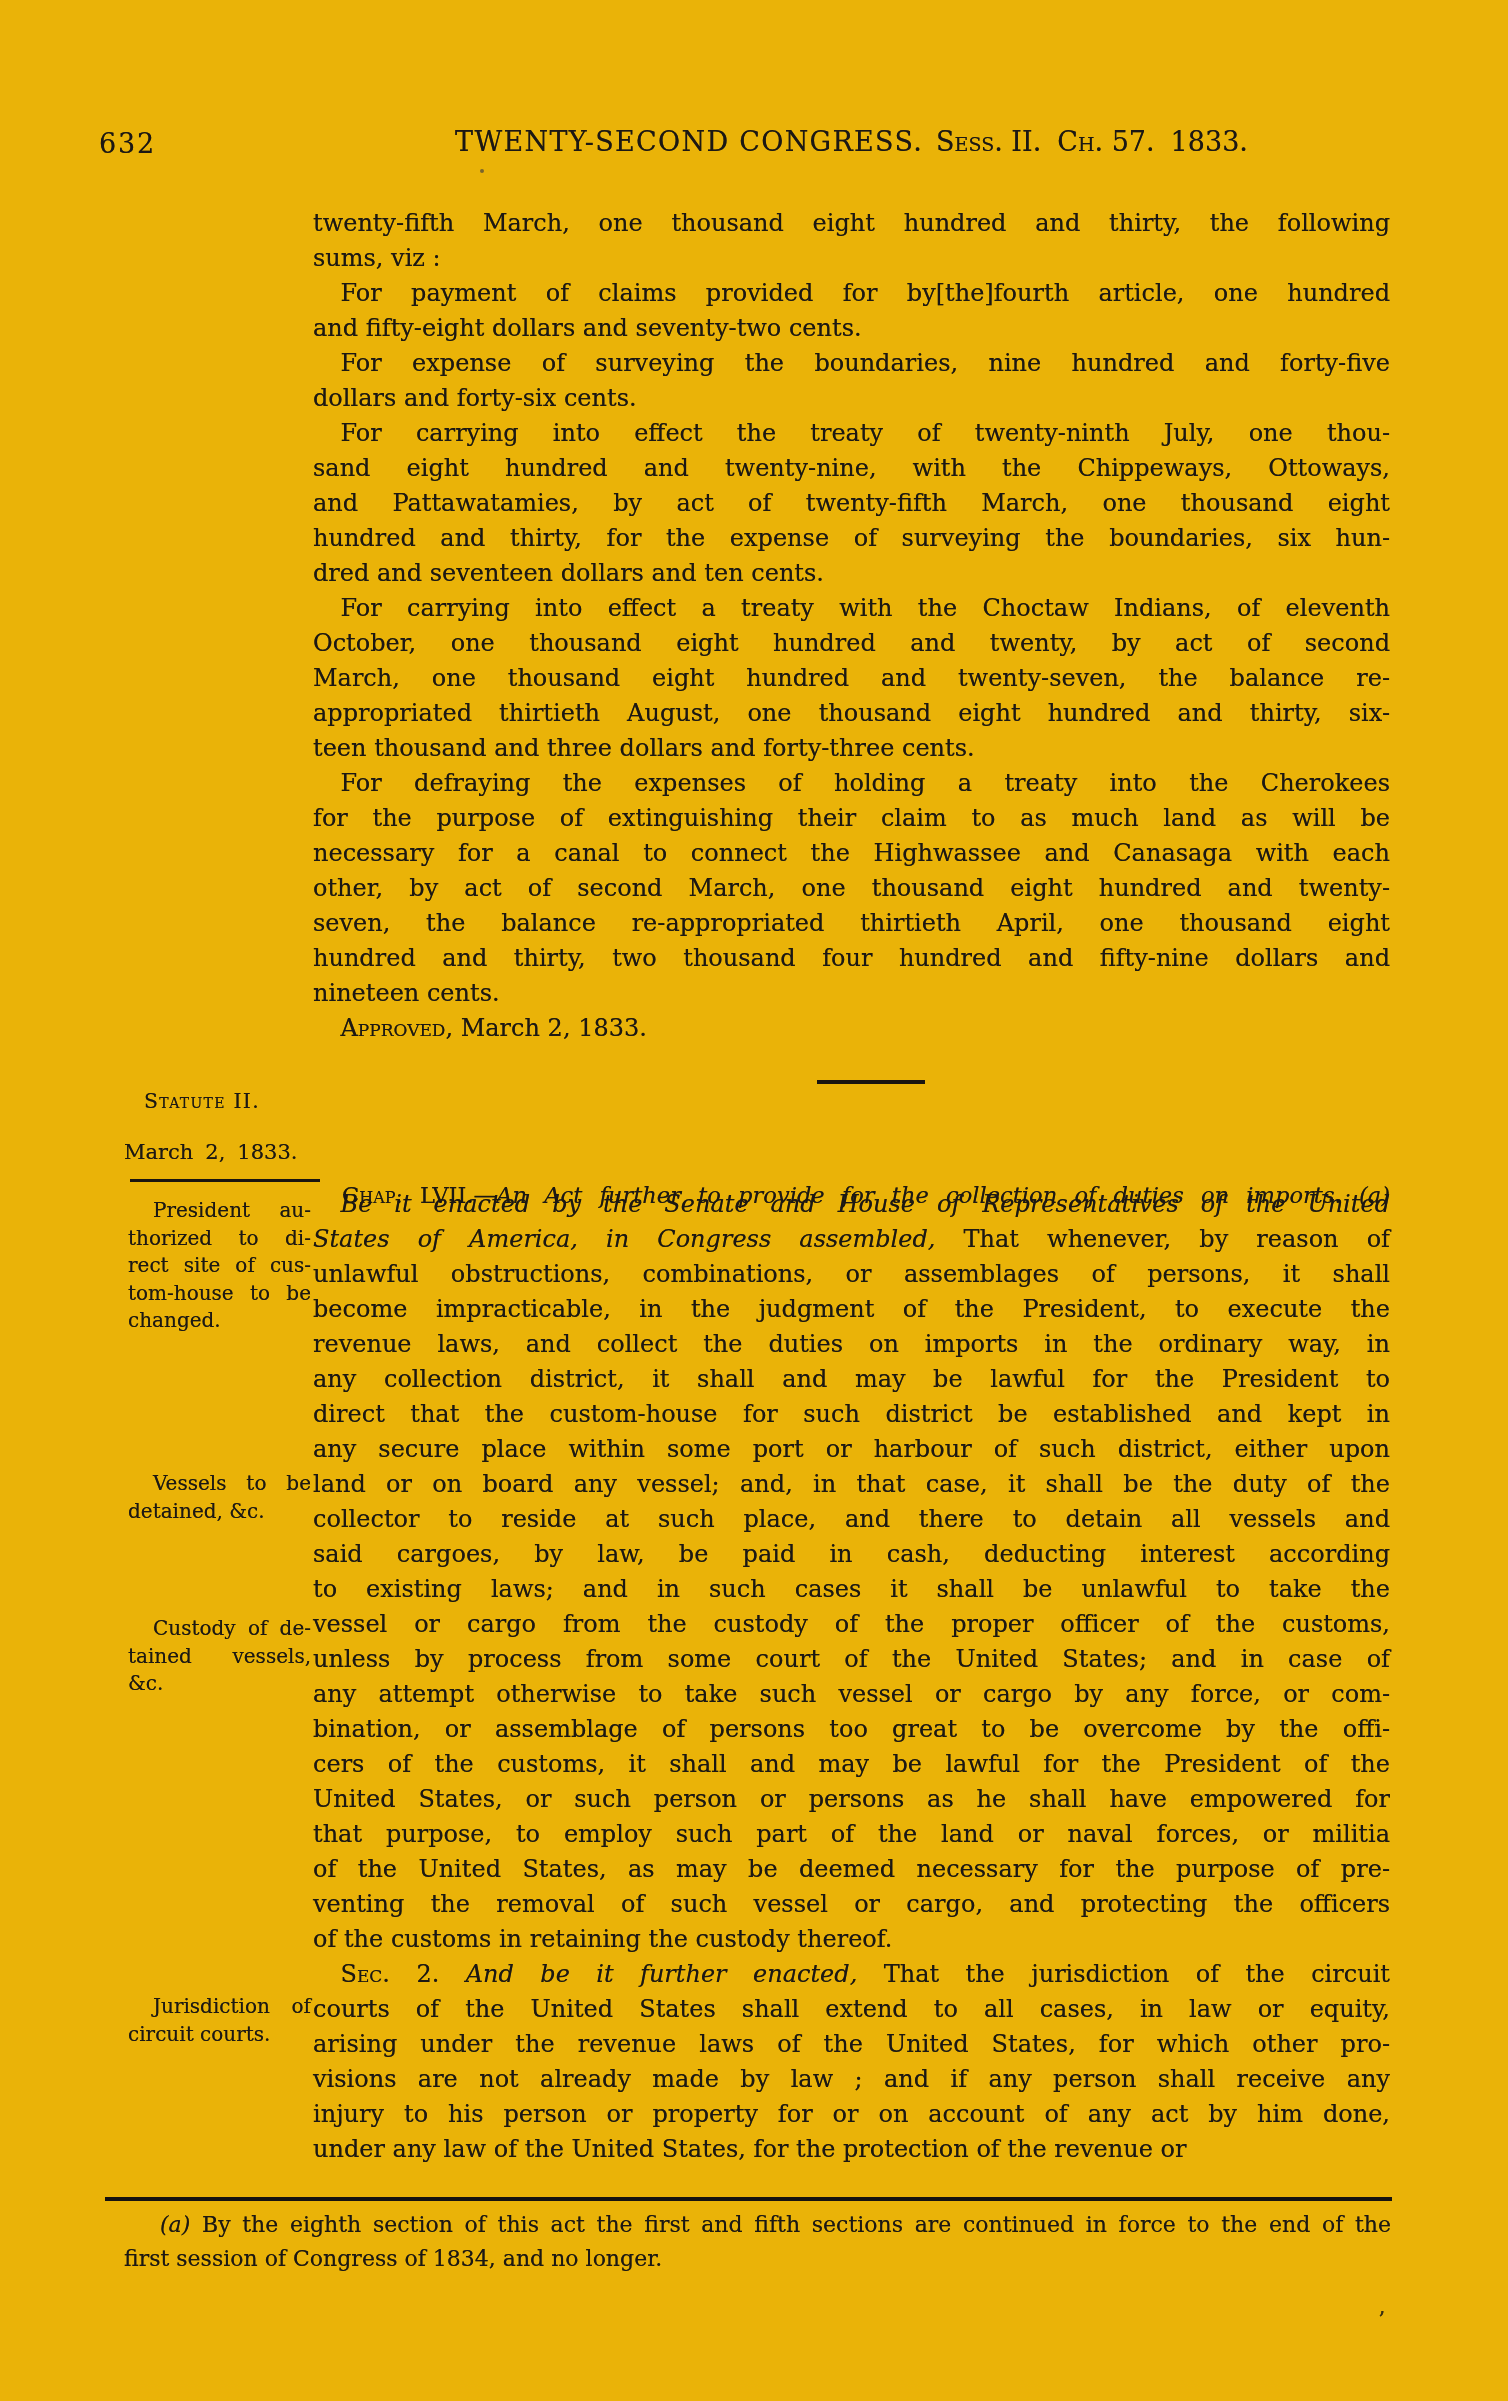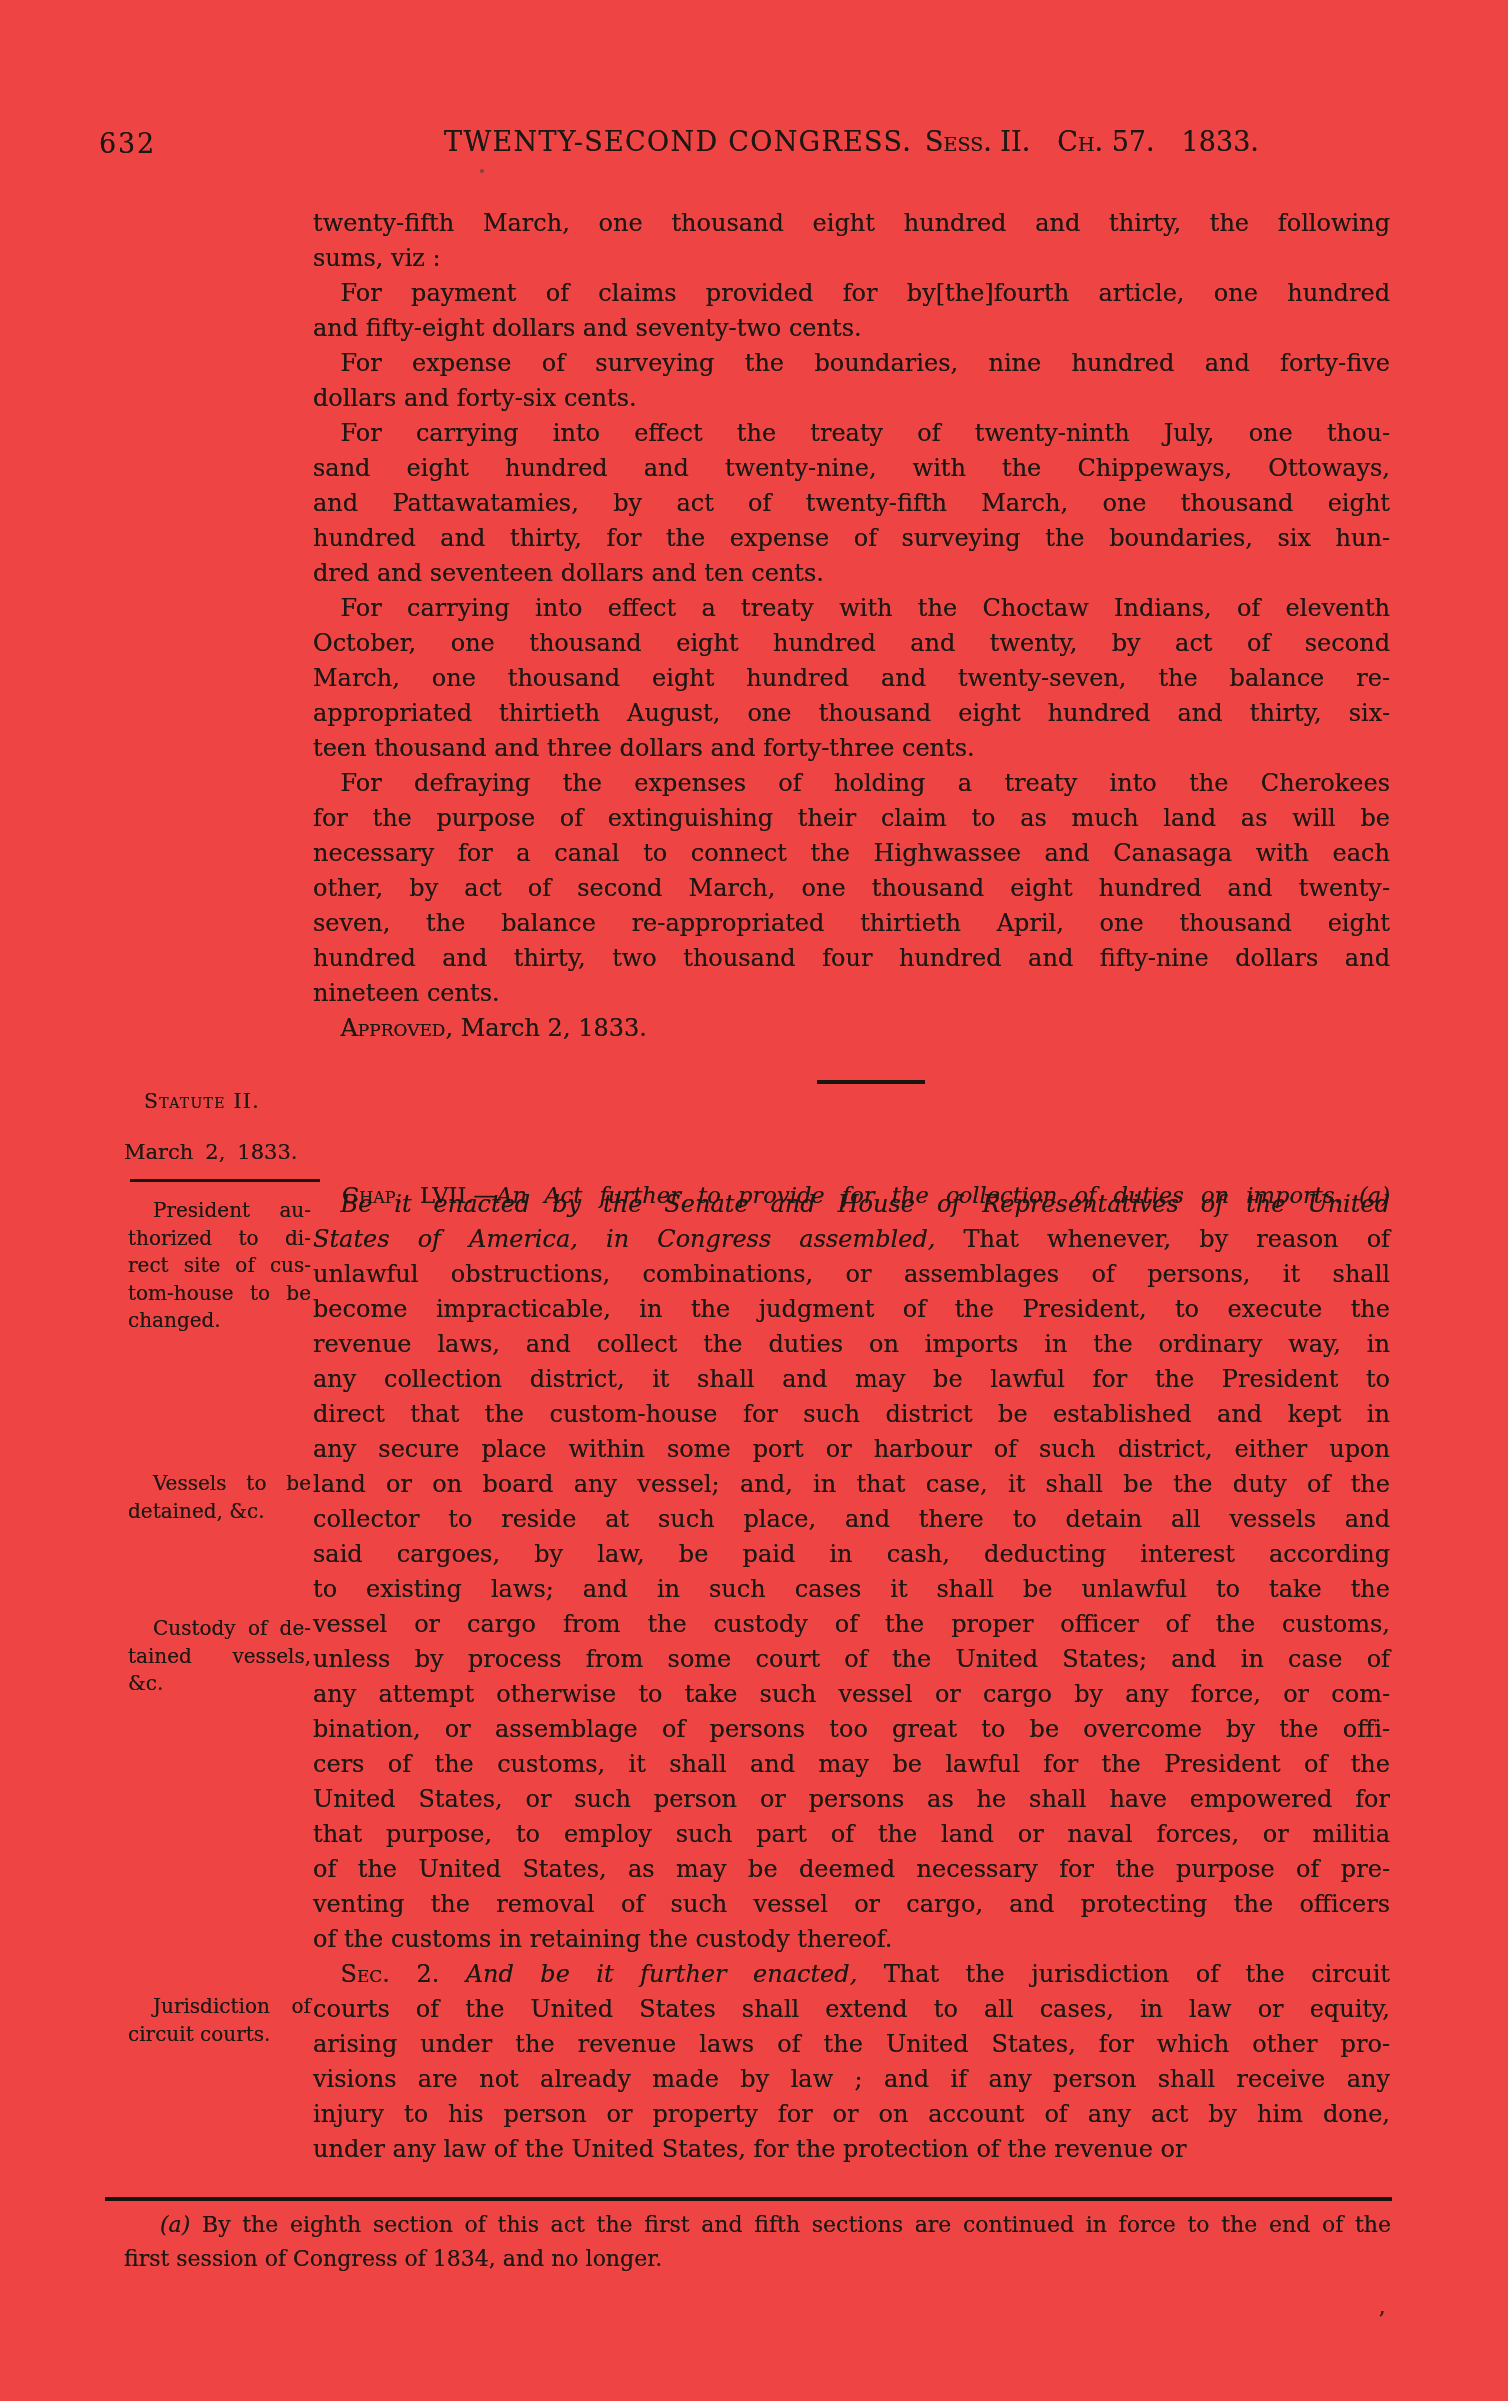--- a/index.html
+++ b/index.html
@@ -1,25 +1,25 @@
 <!DOCTYPE html>
 <html style="font-size:14px"><head>
 <meta charset="utf-8">
 <style>
   html,body{margin:0;padding:0;background:#ffffff;}
   .page{
-    position:relative;width:1509px;height:2401px;background:#ef4444;
+    position:relative;width:1509px;height:2401px;background:#eab308;
     font-family:"DejaVu Serif", serif;color:#1c1814;overflow:hidden;
   }
   .ink{text-shadow:0 0 0.4px rgba(28,24,20,.65);}
   .pagenum{position:absolute;left:99px;top:128px;font-size:27px;letter-spacing:1.8px;}
   .runhead{position:absolute;left:313px;top:126px;width:1077px;text-align:center;font-size:27px;white-space:nowrap;}
   .runhead .congress{letter-spacing:1.3px;}
   .runhead .gap1{margin-left:13px;}
-  .runhead .gap2{margin-left:27px;}
+  .runhead .gap2{margin-left:16px;}
   .sc{font-variant:small-caps;}
   .it{font-style:italic;}
   .bodycol{position:absolute;left:313px;width:1077px;font-size:24px;}
   #sec1{top:206px;line-height:35px;}
   #sec2{top:1187px;line-height:35px;}
   .tline{text-align:justify;text-align-last:justify;}
   .tline.last{text-align-last:left;}
   .tline.indent{text-indent:27.5px;}
   .divider{position:absolute;left:817px;top:1080px;width:108px;height:3.6px;background:#1a1510;}
   .statlabel{position:absolute;left:144px;top:1089px;font-size:20.4px;font-variant:small-caps;letter-spacing:1.3px;}

